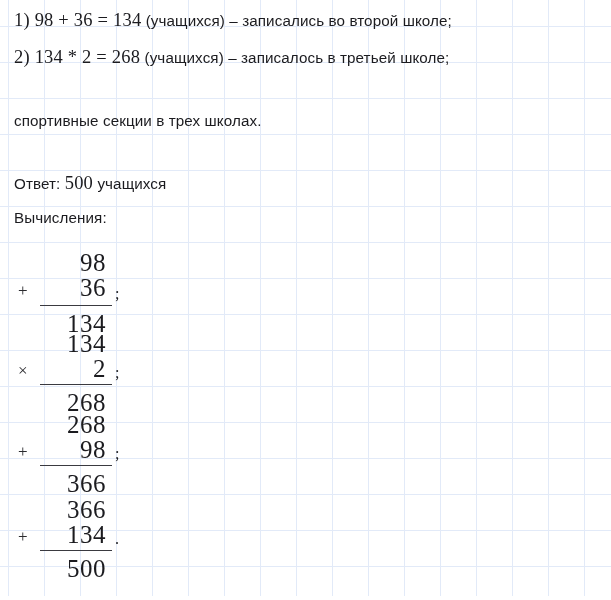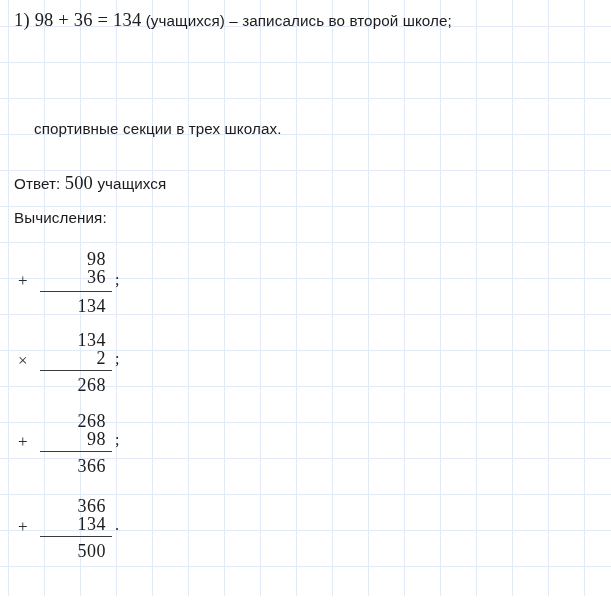--- a/index.html
+++ b/index.html
@@ -38,21 +38,21 @@
   }
   .num {
     font-family: "Liberation Serif", serif;
     font-size: 18.5px;
     letter-spacing: 0.2px;
   }
 
   .l1 { top: 10px; }
   .l2 { top: 47px; }
   .l3 { top: 84px; }
-  .l4 { top: 120px; margin-left: 20px; }
+  .l4 { top: 112px; }
   .l5 { top: 151px; margin-top: 22px; }
   .l6 { top: 209px; }
 
   
   .calc {
     position: absolute;
     left: 18px;
     font-family: "Liberation Serif", serif;
     color: #1b1b1f;
   }
@@ -62,21 +62,21 @@
     align-items: center;
   }
   .op {
     font-size: 17px;
     line-height: 1;
     text-align: left;
     color: #2a2a2e;
     align-self: center;
   }
   .operand {
-    font-size: 18px;
+    font-size: 25px;
     line-height: 1;
     text-align: right;
     padding-right: 6px;
     letter-spacing: 0.5px;
   }
   .punct {
     font-size: 16px;
     line-height: 1;
     padding-left: 3px;
     align-self: end;
@@ -92,20 +92,23 @@
 </style>
 </head>
 <body>
 
 <div id="page">
 
   <div class="line l1">
     <span class="num">1)</span><span class="num">&nbsp;</span><span class="num">98 + 36 = 134</span><span>&nbsp;</span><span>(учащихся)</span><span>&nbsp;</span><span>–</span><span>&nbsp;</span><span>записались во второй школе;</span>
   </div>
 
+  <div class="line l2">
+    <span class="num">2)</span><span class="num">&nbsp;</span><span class="num">134 * 2 = 268</span><span>&nbsp;</span><span>(учащихся)</span><span>&nbsp;</span><span>–</span><span>&nbsp;</span><span>записалось в третьей школе;</span>
+  </div>
 
 
   <div class="line l4">спортивные секции в трех школах.</div>
 
   <div class="line l5">
     <span>Ответ:</span><span>&nbsp;</span><span class="num">500</span><span>&nbsp;</span><span>учащихся</span>
   </div>
 
   <div class="line l6">Вычисления:</div>
 

